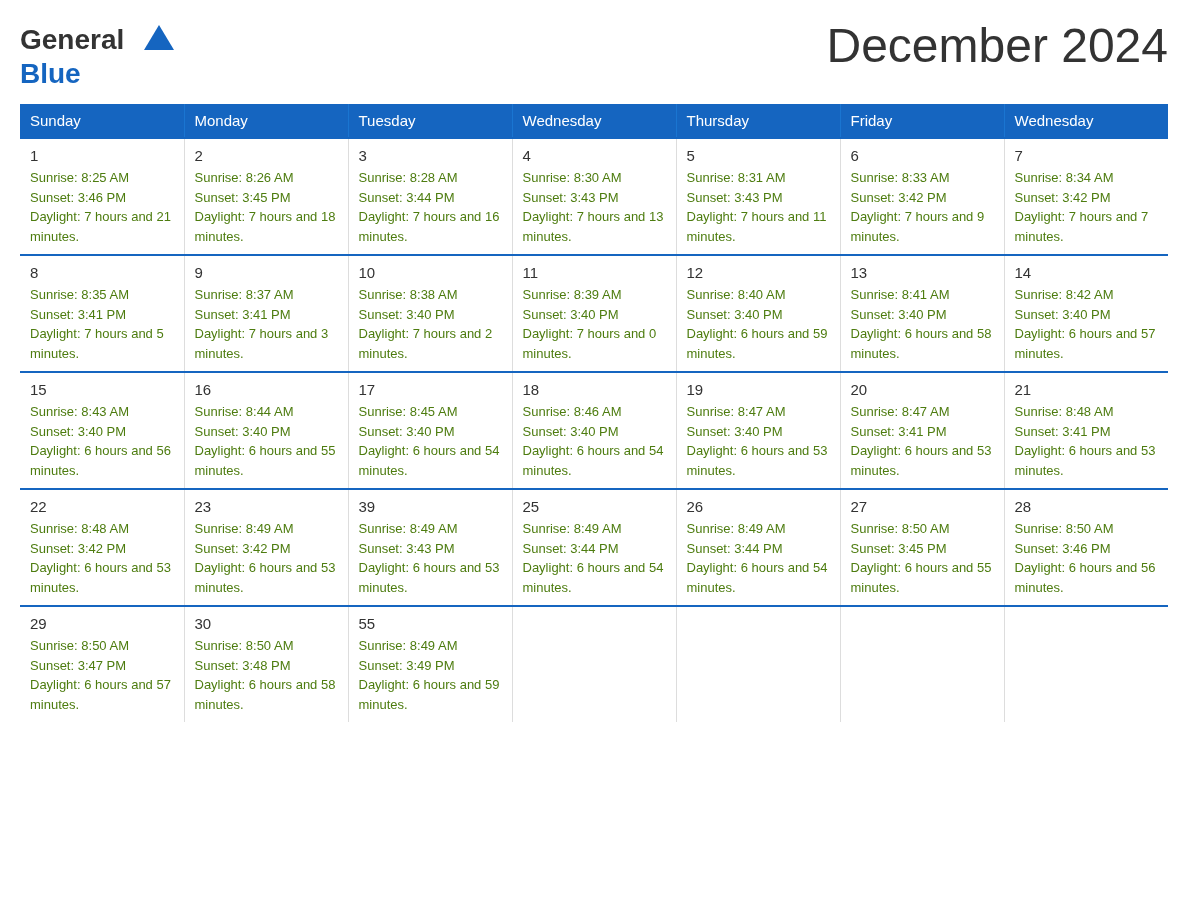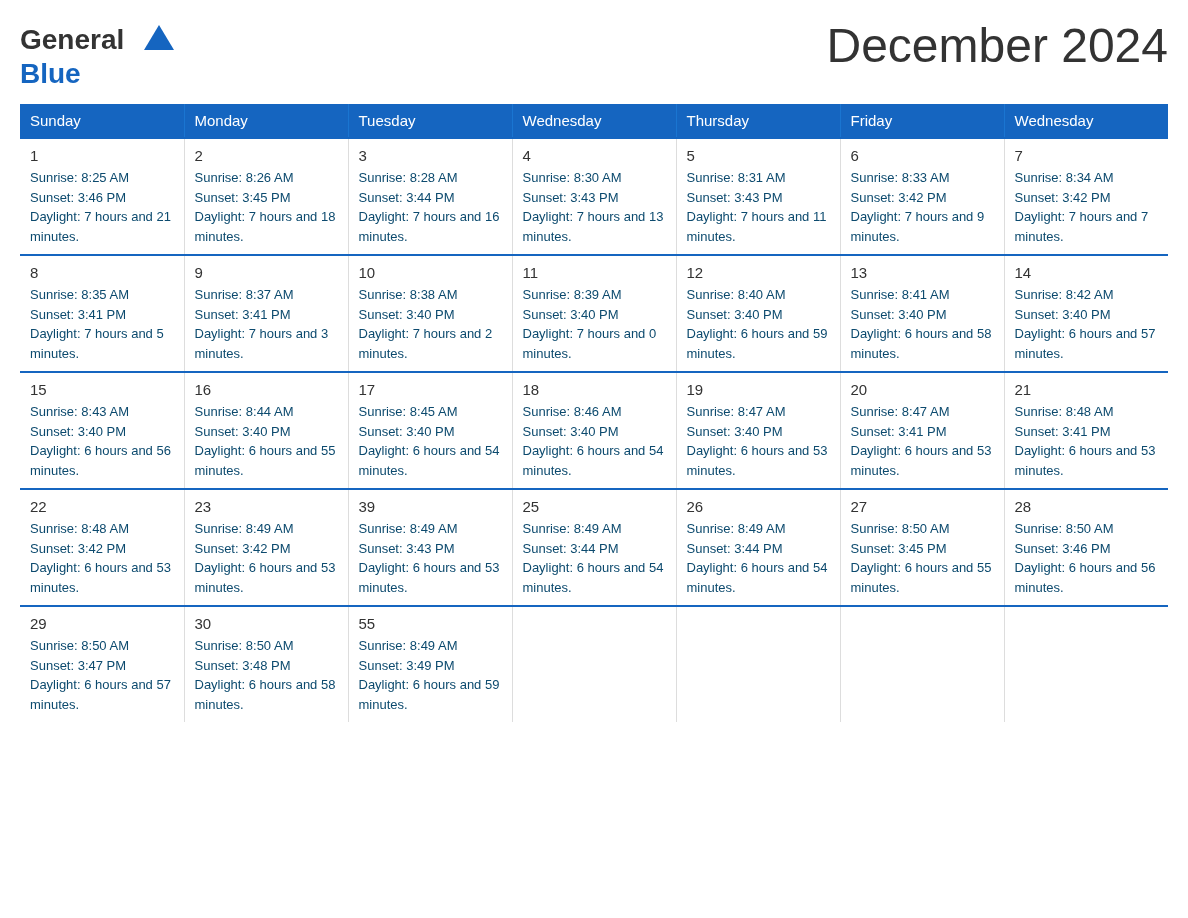--- a/index.html
+++ b/index.html
@@ -87,21 +87,21 @@
     }
     .day-num {
       font-size: 15px;
       font-weight: normal;
       margin-bottom: 4px;
       display: block;
     }
     .day-info {
       font-size: 13px;
       line-height: 1.5;
-      color: #0c4a6e;
+      color: #4d7c0f;
     }
     .empty-cell {
       background: #fff;
     }
     .logo-svg {
       width: 50px;
       height: 40px;
     }
   </style>
 </head>

